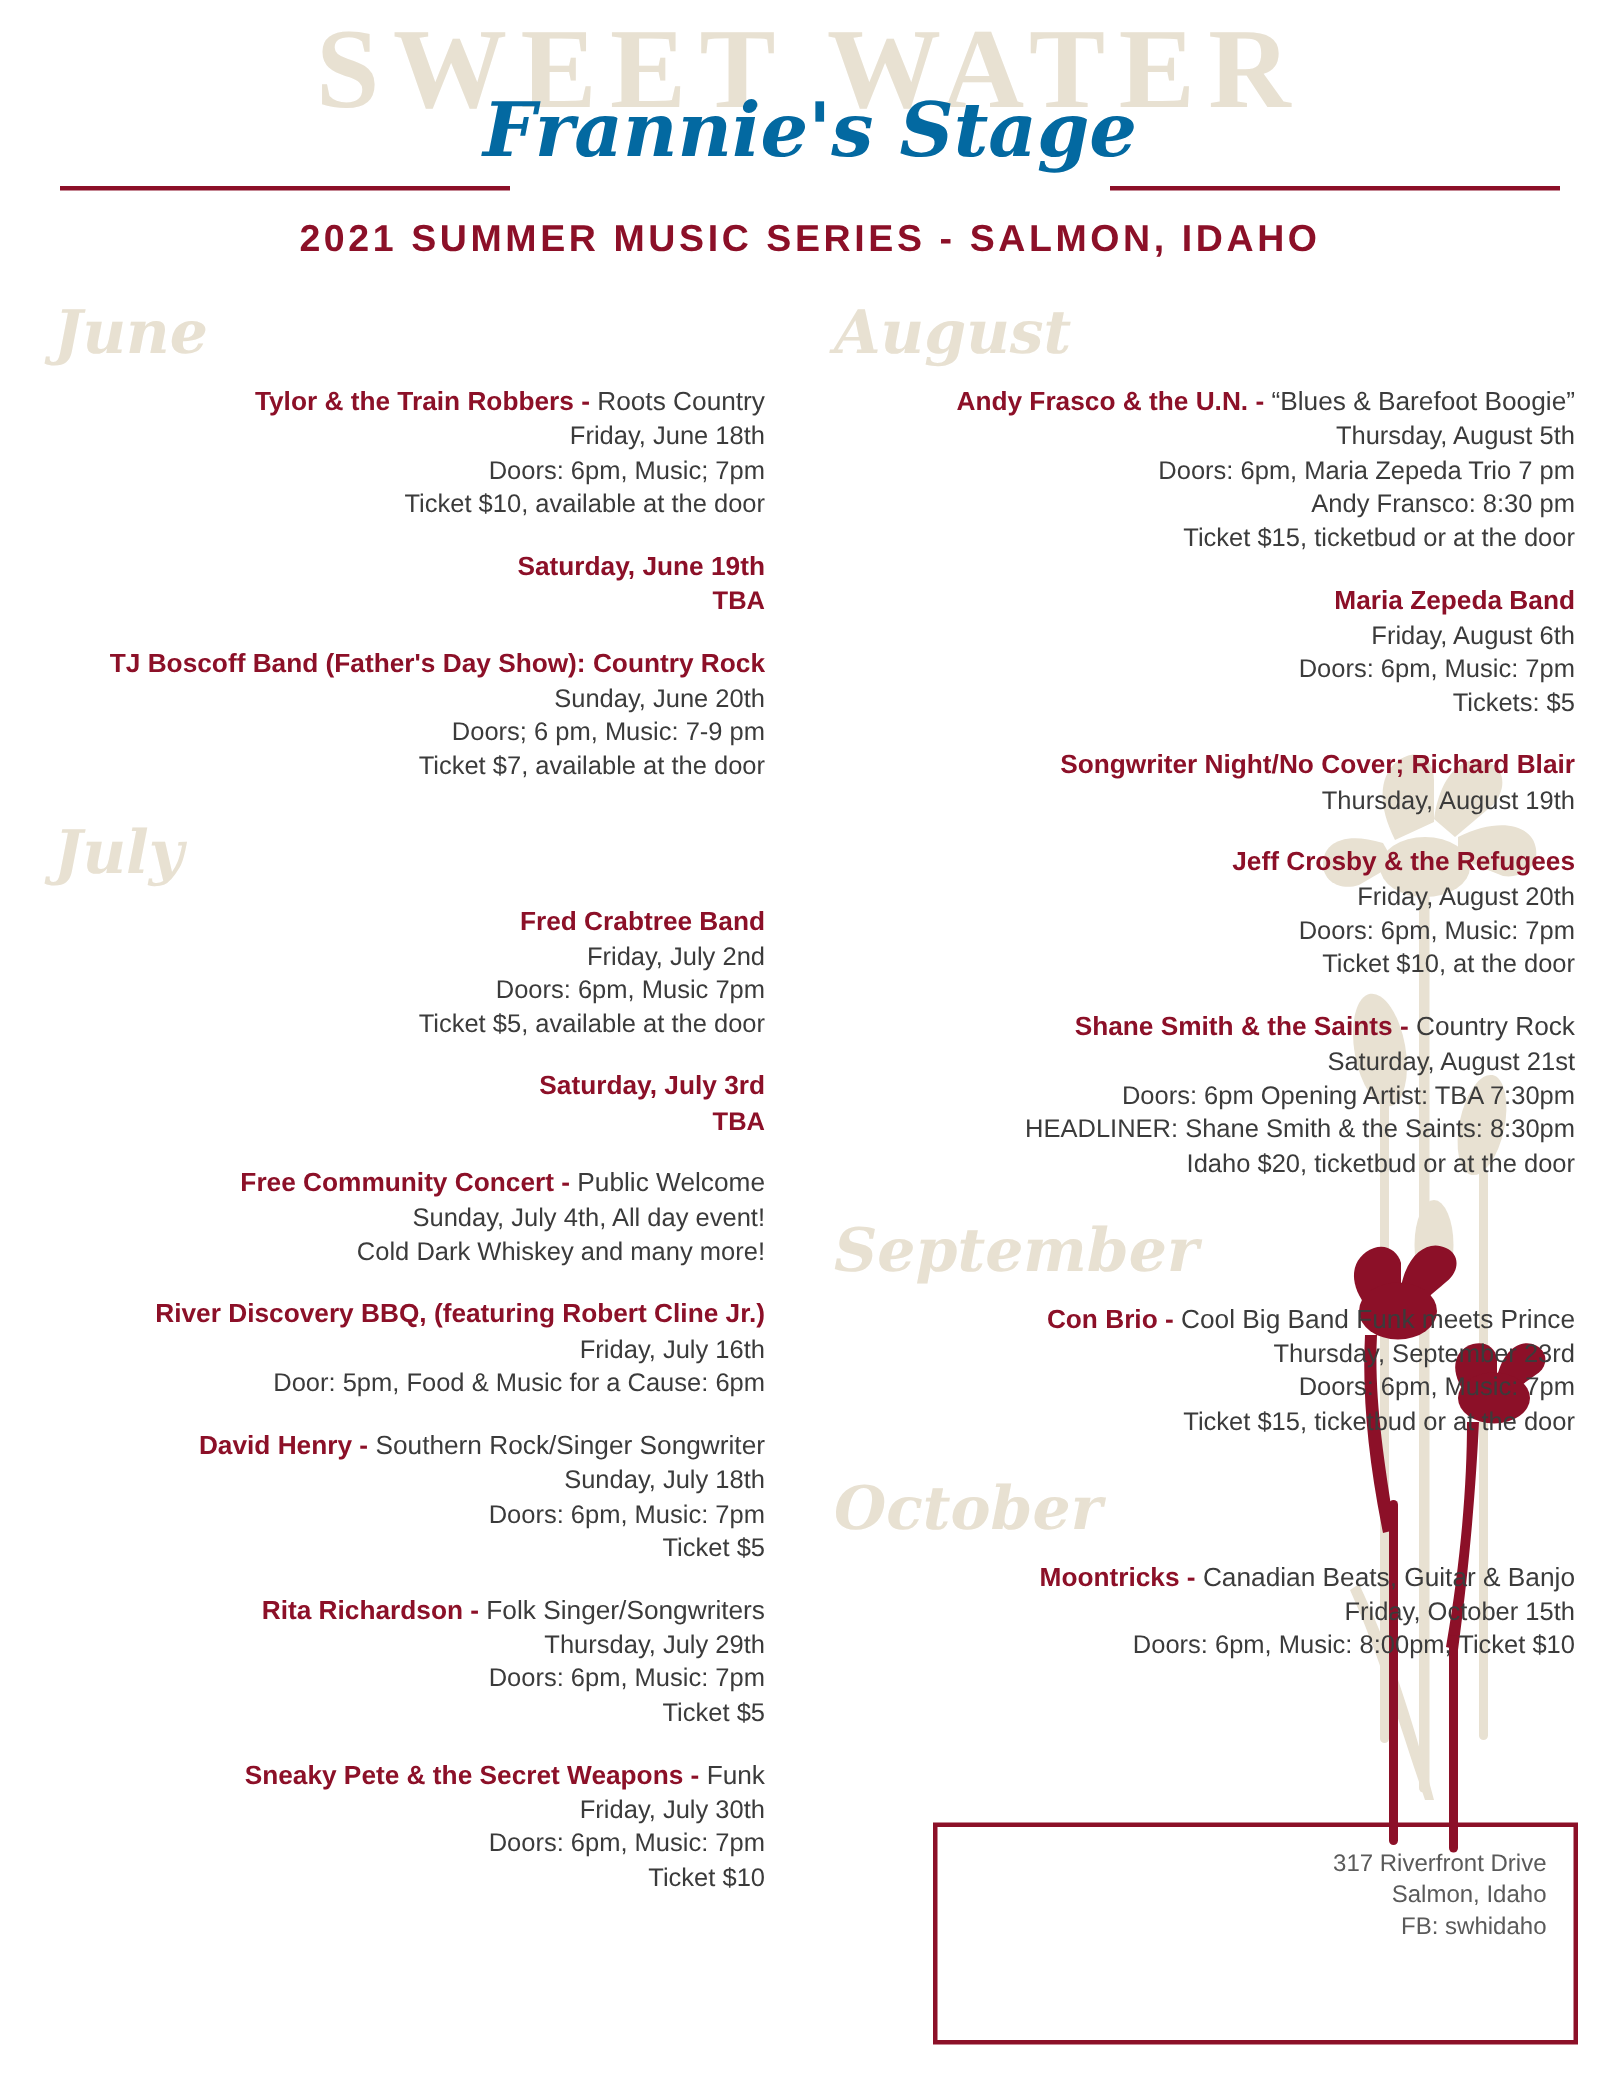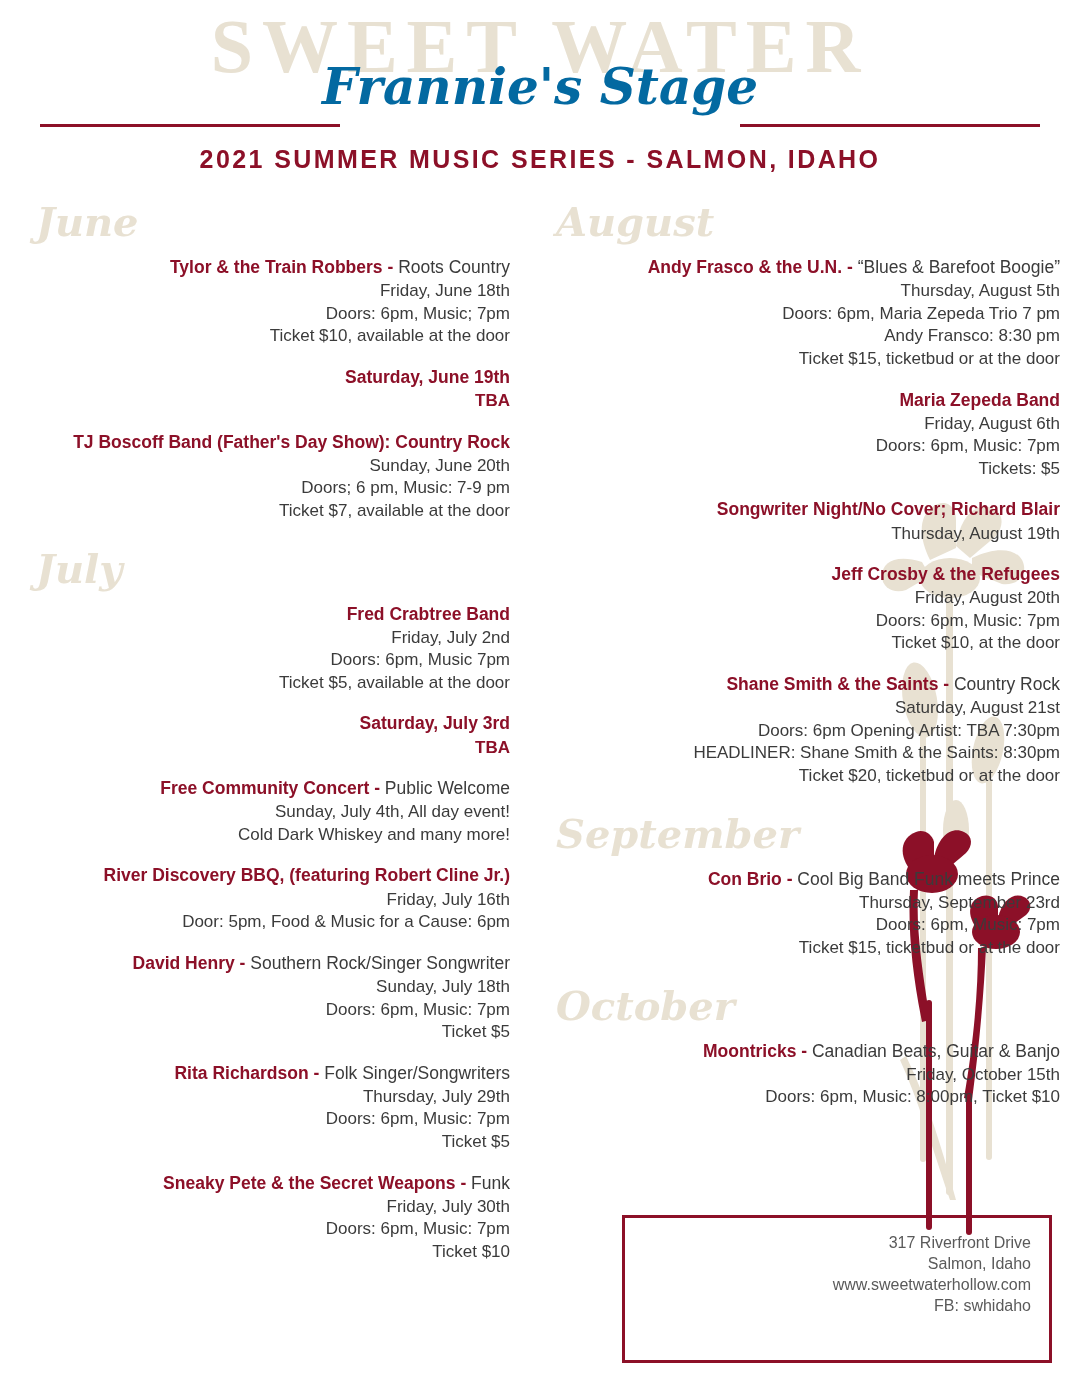--- a/index.html
+++ b/index.html
@@ -74,21 +74,21 @@
     position: absolute;
     top: 196px;
     left: 0;
     width: 100%;
     display: flex;
   }
   .col {
     width: 50%;
     padding: 0 30px 0 50px;
   }
-  .col.right { padding-left: 30px; padding-right: 20px; }
+  .col.right { padding-left: 30px; padding-right: 30px; }
 
   .month {
     font-family: "DejaVu Serif", serif;
     font-style: italic;
     font-weight: bold;
     font-size: 40px;
     color: #e8e1d2;
     line-height: 1.0;
     margin-bottom: -4px;
     margin-left: -14px;
@@ -277,36 +277,35 @@
         <div class="evt-title"><span>Jeff Crosby &amp; the Refugees</span></div>
         <div class="evt-line">Friday, August 20th</div>
         <div class="evt-line">Doors: 6pm, Music:  7pm</div>
         <div class="evt-line">Ticket $10, at the door</div>
       </div>
       <div class="event">
         <div class="evt-title"><span>Shane Smith &amp; the Saints - </span><span class="sub">Country Rock</span></div>
         <div class="evt-line">Saturday, August 21st</div>
         <div class="evt-line">Doors: 6pm  Opening Artist:  TBA 7:30pm</div>
         <div class="evt-line">HEADLINER:  Shane Smith &amp; the Saints:  8:30pm</div>
-        <div class="evt-line">Ticket $20, ticketbud or at the door</div>
+        <div class="evt-line">Idaho $20, ticketbud or at the door</div>
       </div>
       <div class="month later">September</div>
       <div class="event">
         <div class="evt-title"><span>Con Brio - </span><span class="sub">Cool Big Band Funk meets Prince</span></div>
         <div class="evt-line">Thursday, September 23rd</div>
         <div class="evt-line">Doors: 6pm, Music:  7pm</div>
         <div class="evt-line">Ticket $15, ticketbud or at the door</div>
       </div>
       <div class="month later">October</div>
       <div class="event">
         <div class="evt-title"><span>Moontricks - </span><span class="sub">Canadian Beats, Guitar &amp; Banjo</span></div>
         <div class="evt-line">Friday, October 15th</div>
         <div class="evt-line">Doors: 6pm, Music: 8:00pm, Ticket $10</div>
       </div>
     </div>
 </div>
 
 <div class="address-box">
   <div class="address-line">317 Riverfront Drive</div>
   <div class="address-line">Salmon, Idaho</div>
-  <div class="address-line">www.sweetwaterhollow.com</div>
   <div class="address-line">FB: swhidaho</div>
 </div>
 
 </body></html>

